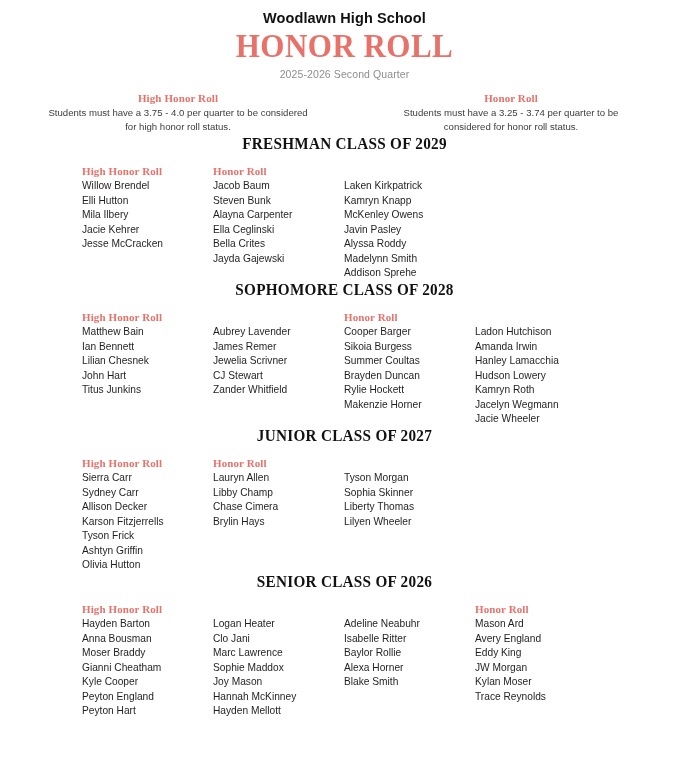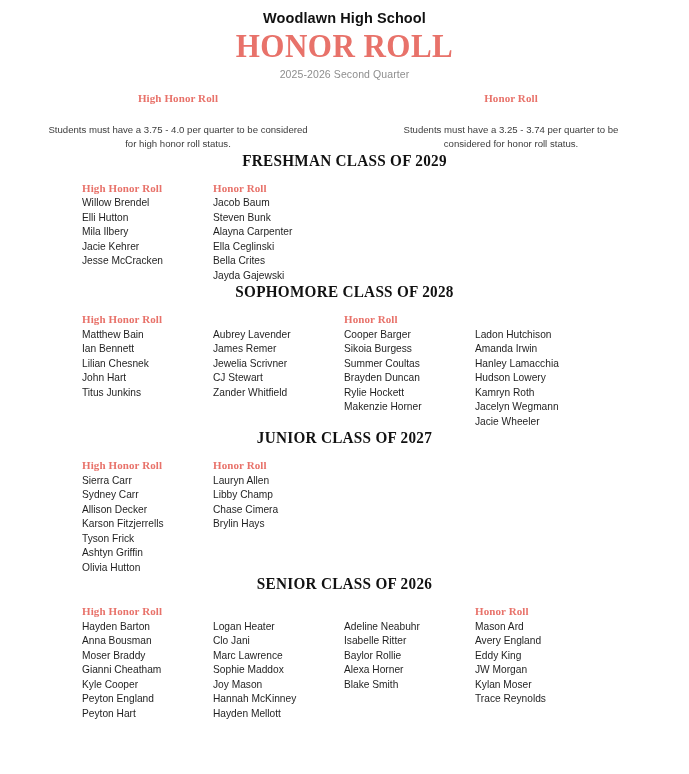--- a/index.html
+++ b/index.html
@@ -58,21 +58,21 @@
     font-family: "Liberation Serif", serif;
     font-weight: bold;
     font-size: 11px;
     color: #e8726a;
     letter-spacing: .1px;
   }
   .criteria-body {
     font-size: 9.6px;
     line-height: 1.52;
     color: #3c3c3c;
-    margin-top: 19px;
+    margin-top: 2px;
   }
 
   
   .class-section { }
 
   .class-heading {
     text-align: center;
     font-family: "Liberation Serif", serif;
     font-weight: bold;
     font-size: 16px;
@@ -143,20 +143,30 @@
             <div class="name">Jesse McCracken</div>
           </div>
           <div class="name-col">
             <div class="col-head">Honor Roll</div>
             <div class="name">Jacob Baum</div>
             <div class="name">Steven Bunk</div>
             <div class="name">Alayna Carpenter</div>
             <div class="name">Ella Ceglinski</div>
             <div class="name">Bella Crites</div>
             <div class="name">Jayda Gajewski</div>
+          </div>
+          <div class="name-col">
+            <div class="col-head spacer">placeholder</div>
+            <div class="name">Laken Kirkpatrick</div>
+            <div class="name">Kamryn Knapp</div>
+            <div class="name">McKenley Owens</div>
+            <div class="name">Javin Pasley</div>
+            <div class="name">Alyssa Roddy</div>
+            <div class="name">Madelynn Smith</div>
+            <div class="name">Addison Sprehe</div>
           </div>
         </div>
       </div>
       <div class="class-section">
         <div class="class-heading">SOPHOMORE CLASS OF 2028</div>
         <div class="columns">
           <div class="name-col">
             <div class="col-head">High Honor Roll</div>
             <div class="name">Matthew Bain</div>
             <div class="name">Ian Bennett</div>
@@ -206,20 +216,27 @@
             <div class="name">Ashtyn Griffin</div>
             <div class="name">Olivia Hutton</div>
           </div>
           <div class="name-col">
             <div class="col-head">Honor Roll</div>
             <div class="name">Lauryn Allen</div>
             <div class="name">Libby Champ</div>
             <div class="name">Chase Cimera</div>
             <div class="name">Brylin Hays</div>
           </div>
+          <div class="name-col">
+            <div class="col-head spacer">placeholder</div>
+            <div class="name">Tyson Morgan</div>
+            <div class="name">Sophia Skinner</div>
+            <div class="name">Liberty Thomas</div>
+            <div class="name">Lilyen Wheeler</div>
+          </div>
         </div>
       </div>
       <div class="class-section">
         <div class="class-heading">SENIOR CLASS OF 2026</div>
         <div class="columns">
           <div class="name-col">
             <div class="col-head">High Honor Roll</div>
             <div class="name">Hayden Barton</div>
             <div class="name">Anna Bousman</div>
             <div class="name">Moser Braddy</div>

